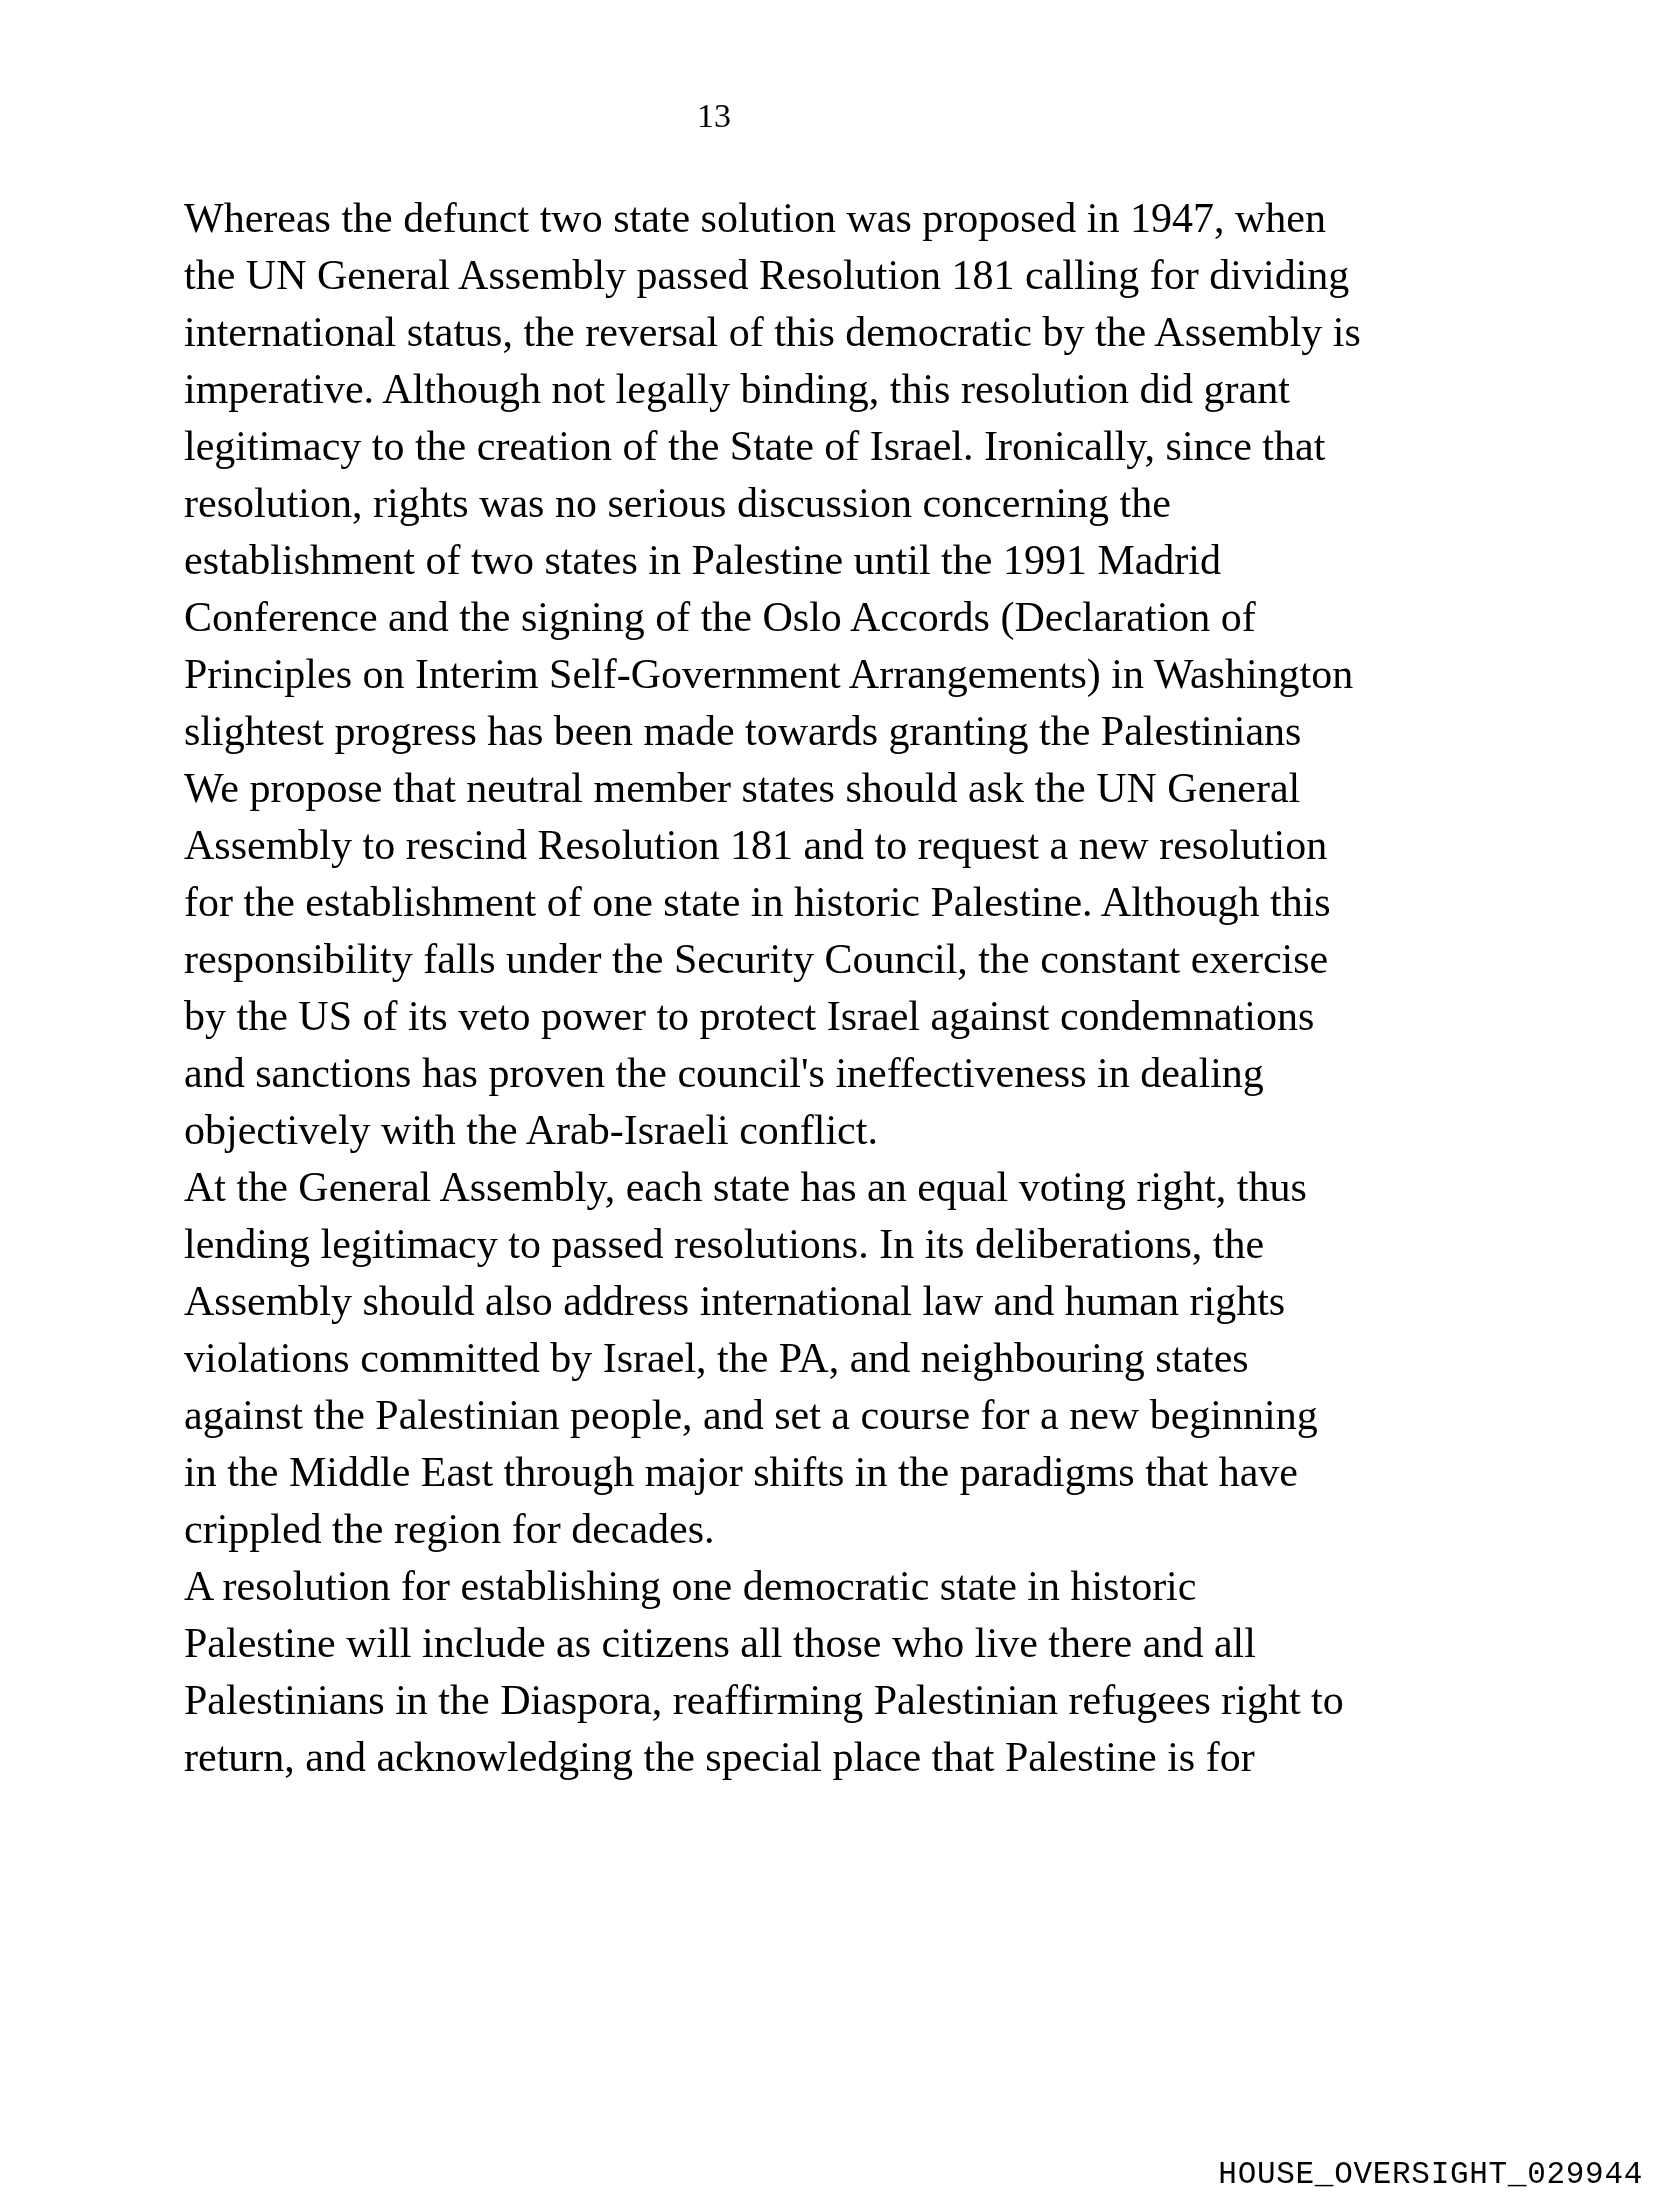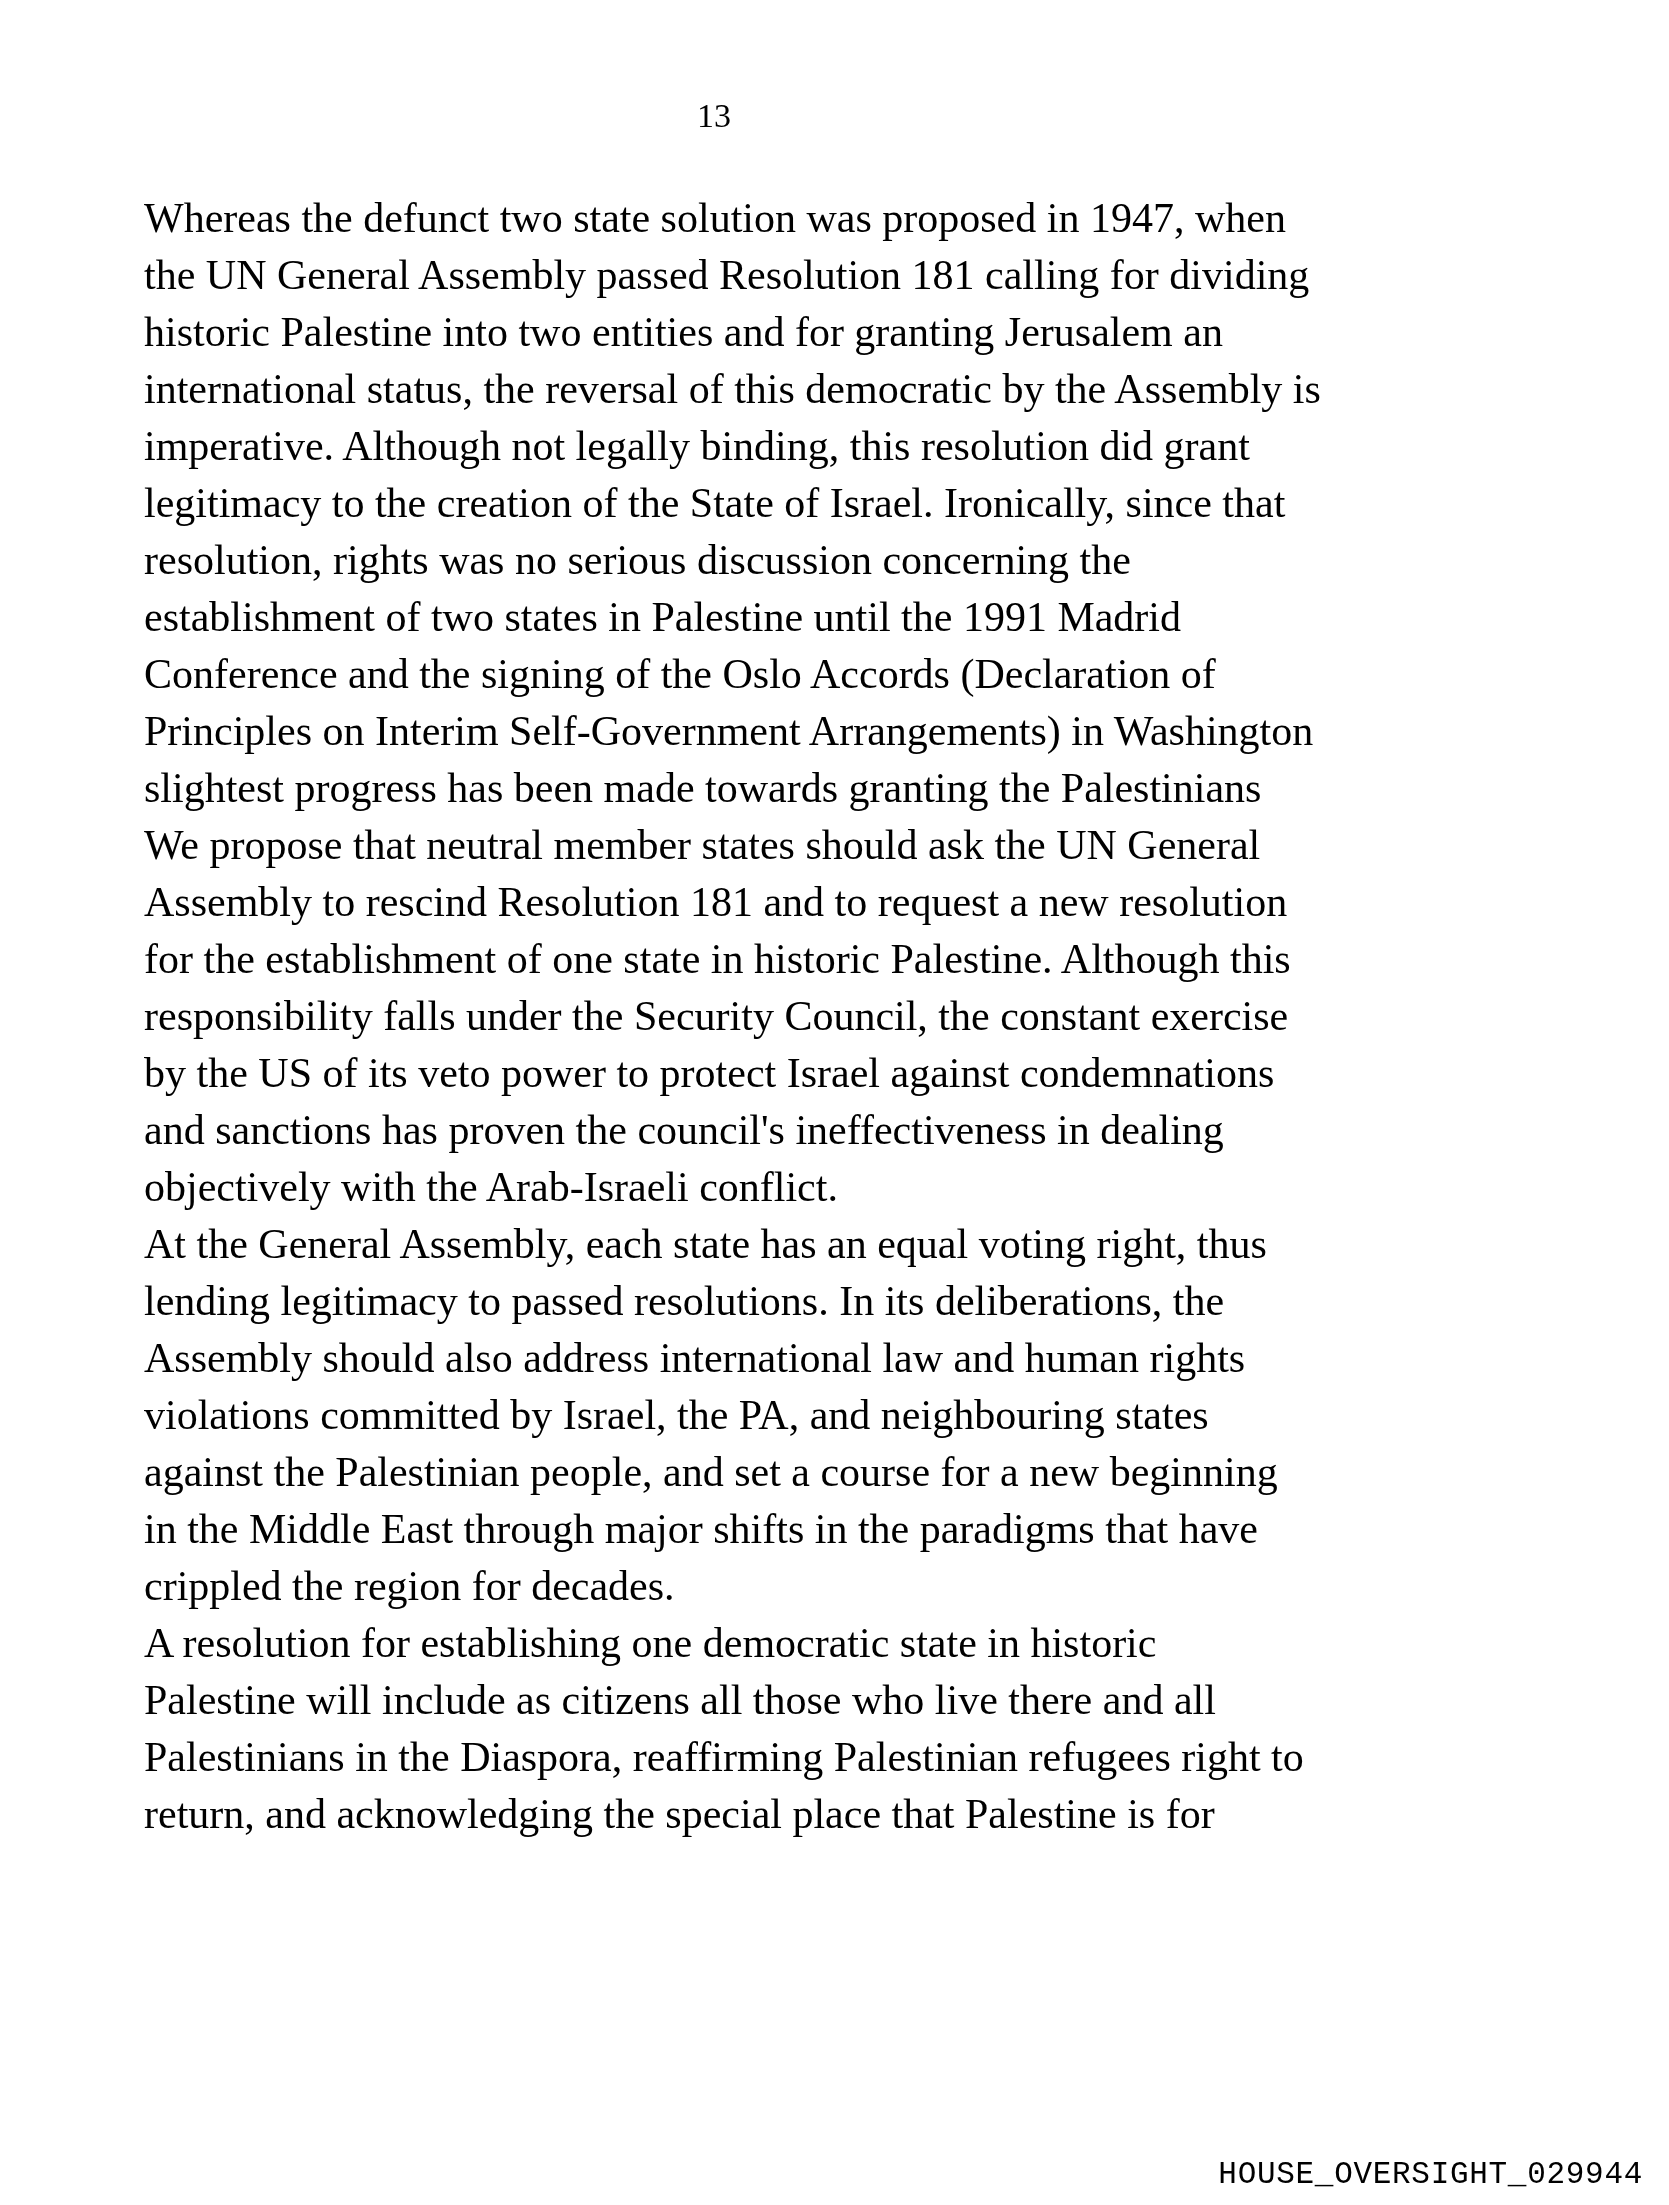--- a/index.html
+++ b/index.html
@@ -22,39 +22,38 @@
     line-height: 39px;
   }
   .body-text {
     position: absolute;
     left: 144px;
     top: 190px;
     width: 1440px;
     font-size: 42px;
     line-height: 57px;
   }
-  .line { white-space: nowrap; }
+  .line { white-space: nowrap; margin-left: 40px; }
   .footer {
     position: absolute;
     top: 2157px;
     right: 26px;
     font-family: Liberation Mono, monospace;
     font-size: 31px;
     letter-spacing: 0.7px;
   }
 </style>
 </head>
 <body>
 
 <div class="page-number">13</div>
 
 <div class="body-text">
     <div class="line">Whereas the defunct two state solution was proposed in 1947, when</div>
     <div class="line">the UN General Assembly passed Resolution 181 calling for dividing</div>
-    <div class="line">historic Palestine into two entities and for granting Jerusalem an</div>
     <div class="line">international status, the reversal of this democratic by the Assembly is</div>
     <div class="line">imperative. Although not legally binding, this resolution did grant</div>
     <div class="line">legitimacy to the creation of the State of Israel. Ironically, since that</div>
     <div class="line">resolution, rights was no serious discussion concerning the</div>
     <div class="line">establishment of two states in Palestine until the 1991 Madrid</div>
     <div class="line">Conference and the signing of the Oslo Accords (Declaration of</div>
     <div class="line">Principles on Interim Self-Government Arrangements) in Washington</div>
     <div class="line">slightest progress has been made towards granting the Palestinians</div>
     <div class="line">We propose that neutral member states should ask the UN General</div>
     <div class="line">Assembly to rescind Resolution 181 and to request a new resolution</div>

